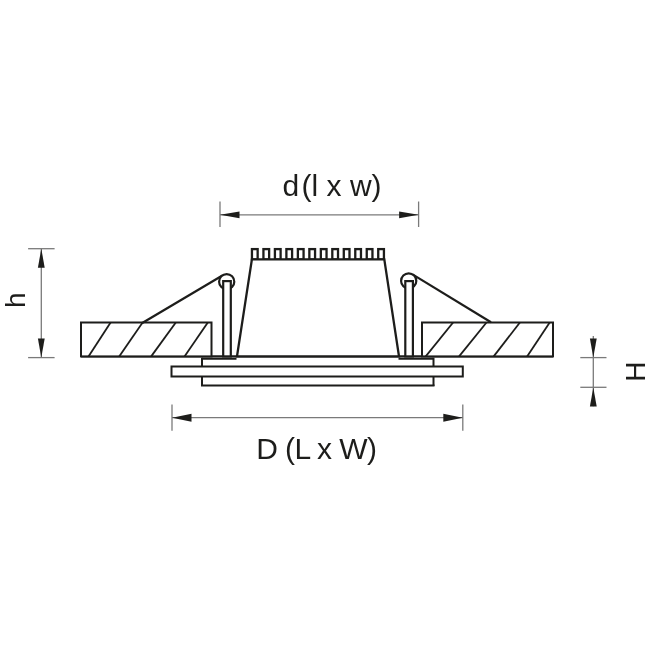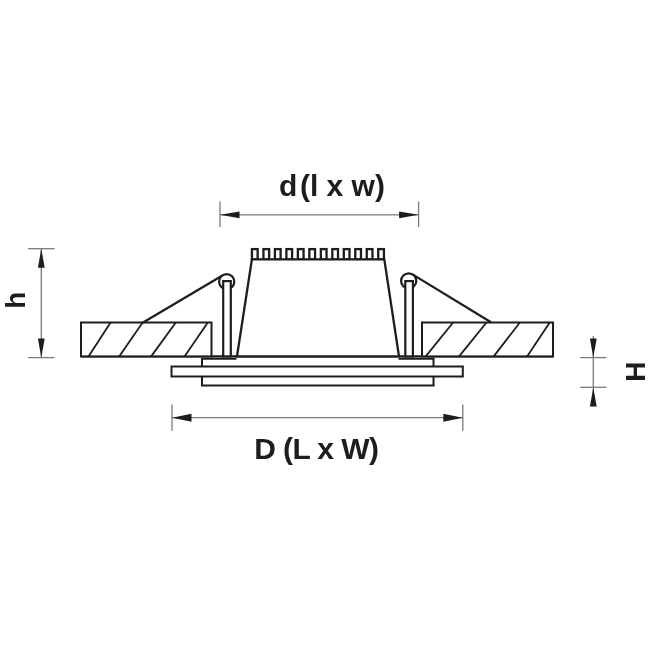--- a/index.html
+++ b/index.html
@@ -1,16 +1,16 @@
 <!DOCTYPE html>
 <html><head>
 <meta charset="utf-8">
 <style>
   html,body{margin:0;padding:0;background:#ffffff;}
-  .wrap{width:650px;height:650px;position:relative;font-weight:bold;}
+  .wrap{width:650px;height:650px;position:relative;}
   text{font-family:"Liberation Sans", sans-serif;fill:#1d1d1b;}
 </style>
 </head>
 <body>
 <div class="wrap">
 <svg width="650" height="650" viewBox="0 0 650 650">
   <rect x="0" y="0" width="650" height="650" fill="#ffffff"></rect>
 
   <line x1="81" y1="356.4" x2="553" y2="356.4" stroke="#1d1d1b" stroke-width="2.2"></line>
 

